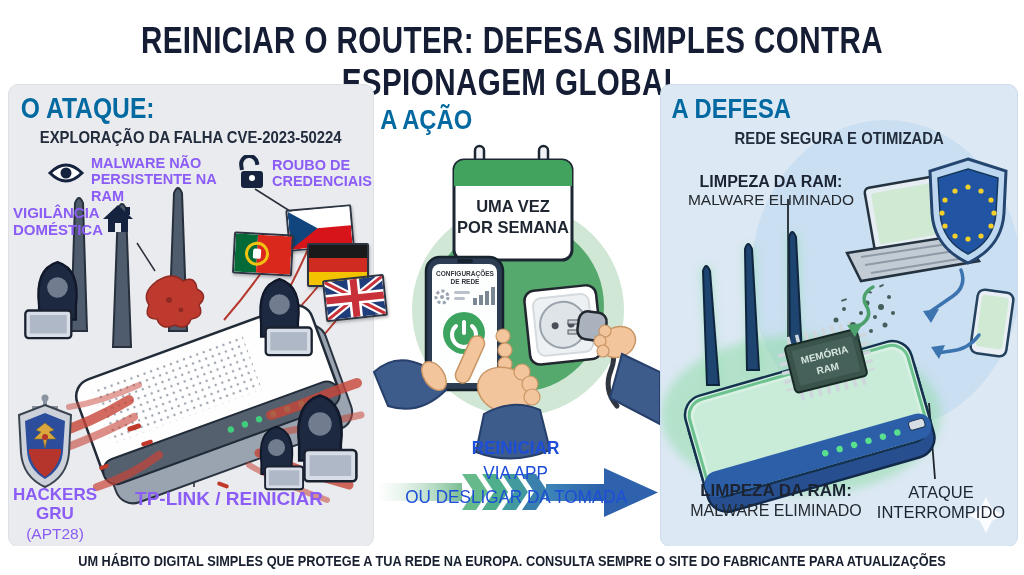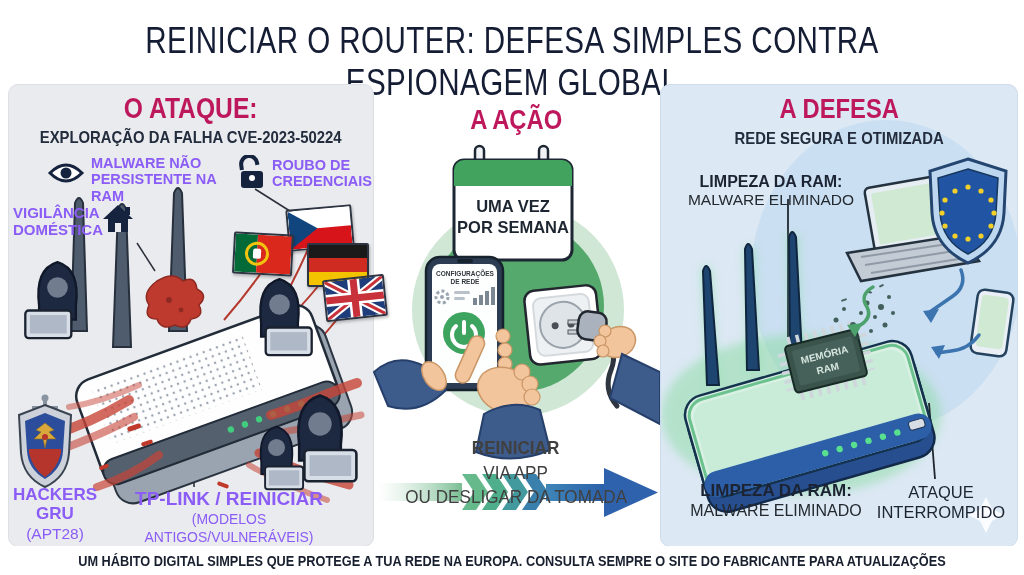--- a/index.html
+++ b/index.html
@@ -4,33 +4,33 @@
 <style>
   html,body{margin:0;padding:0;background:#ffffff;}
   .stage{position:relative;width:1024px;height:575px;background:#ffffff;overflow:hidden;
          font-family:"Liberation Sans",sans-serif;color:#1c2433;}
   .abs{position:absolute;}
   .ctr{text-align:center;}
   .pre{white-space:pre-line;}
   .cx{display:inline-block;transform:scaleX(.85);transform-origin:50% 50%;white-space:pre-line;}
   .cx80{transform:scaleX(.8);}
   .cx90{transform:scaleX(.9);}
-  .title{width:1024px;top:20px;text-align:center;font-weight:normal;font-size:37px;
+  .title{width:1024px;top:20px;text-align:center;font-weight:bold;font-size:37px;
          color:#141d34;letter-spacing:.5px;}
   .panel{position:absolute;top:84px;height:461px;border-radius:10px;}
   .p-left{left:8px;width:364px;background:#e9ebee;border:1px solid #dcdfe4;}
   .p-mid{left:372px;width:288px;background:transparent;}
   .p-right{left:660px;width:356px;background:#dce8f4;border:1px solid #cddcec;}
-  .h1{width:100%;text-align:center;font-weight:bold;color:#be185d;font-size:29px;}
+  .h1{width:100%;font-weight:bold;color:#0369a1;font-size:29px;}
   .h2{width:100%;text-align:center;font-weight:bold;color:#222c3d;font-size:16.5px;}
   .lbl{position:absolute;font-weight:bold;color:#8b5cf6;line-height:1.13;font-size:14.5px;}
   .lbl-r{font-weight:normal;}
   .flag{position:absolute;border:2px solid #2d3442;box-shadow:1px 2px 3px rgba(0,0,0,.25);
         overflow:hidden;border-radius:2px;}
-  .cap{width:100%;text-align:center;font-size:19px;color:#404040;line-height:1.3;}
+  .cap{width:100%;text-align:center;font-size:19px;color:#1d4ed8;line-height:1.3;}
   .cap b{font-weight:bold;}
   .footer{top:546px;width:1024px;height:29px;background:#ffffff;text-align:center;}
   .footer span{font-weight:bold;font-size:15px;color:#181f2e;line-height:29px;}
   svg{position:absolute;left:0;top:0;}
 </style>
 </head>
 <body>
 
 <div class="stage">
 
@@ -150,21 +150,20 @@
     <div class="lbl pre" style="left:82px;top:70px;width:160px;">MALWARE NÃO
 PERSISTENTE NA RAM</div>
     <div class="lbl pre" style="left:263px;top:72px;width:100px;">ROUBO DE
 CREDENCIAIS</div>
     <div class="lbl pre ctr" style="left:0px;top:400px;width:92px;font-size:17px;">HACKERS
 GRU</div>
     <div class="lbl pre" style="left:4px;top:120px;width:90px;font-size:15px;">VIGILÂNCIA
 DOMÉSTICA</div>
     <div class="lbl lbl-r ctr" style="left:0px;top:440px;width:92px;font-size:15.5px;">(APT28)</div>
     <div class="lbl ctr" style="left:95px;top:403px;width:250px;font-size:19px;">TP-LINK / REINICIAR</div>
-    <div class="lbl lbl-r ctr" style="left:95px;top:425px;width:250px;font-size:15.5px;"><span class="cx cx90">(MODELOS ANTIGOS/VULNERÁVEIS)</span></div>
 
     <div class="flag" style="left:278px;top:122px;width:62px;height:38px;transform:rotate(-5deg);">
       <div class="abs" style="inset:0;background:#ffffff;"></div>
       <div class="abs" style="left:0;top:50%;right:0;bottom:0;background:#d7141a;"></div>
       <div class="abs" style="inset:0;background:#11457e;clip-path:polygon(0 0,46% 50%,0 100%);"></div>
     </div>
     <div class="flag" style="left:224px;top:148px;width:56px;height:38px;transform:rotate(3deg);">
       <div class="abs" style="left:0;top:0;bottom:0;width:40%;background:#046a38;"></div>
       <div class="abs" style="left:40%;top:0;bottom:0;right:0;background:#da291c;"></div>
       <div class="abs" style="left:40%;top:50%;width:18px;height:18px;border-radius:50%;

